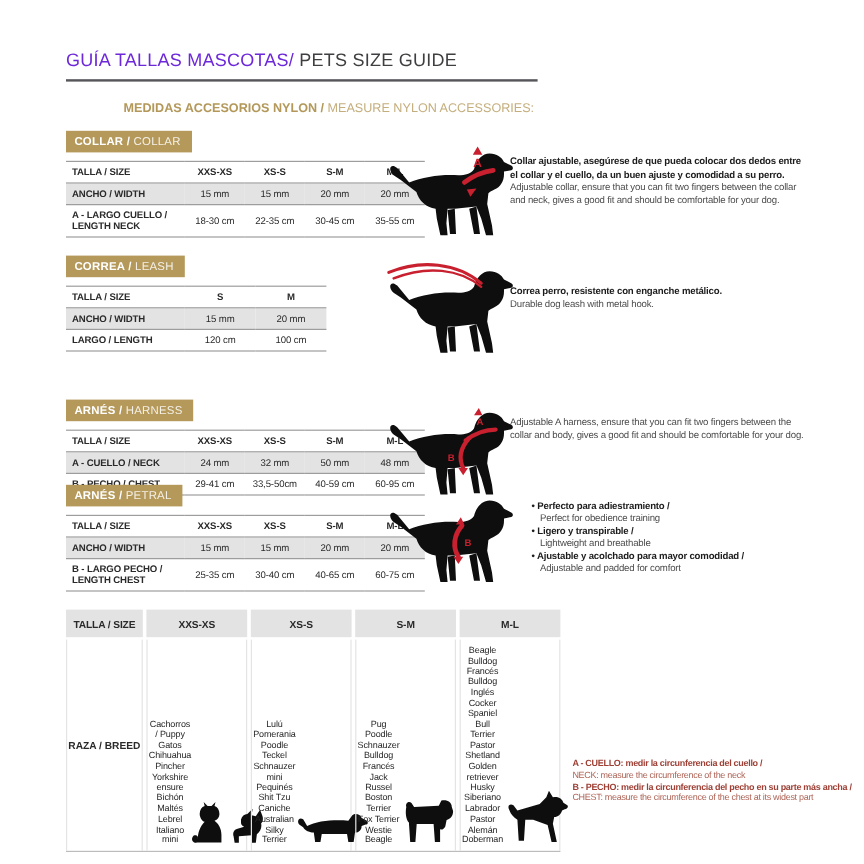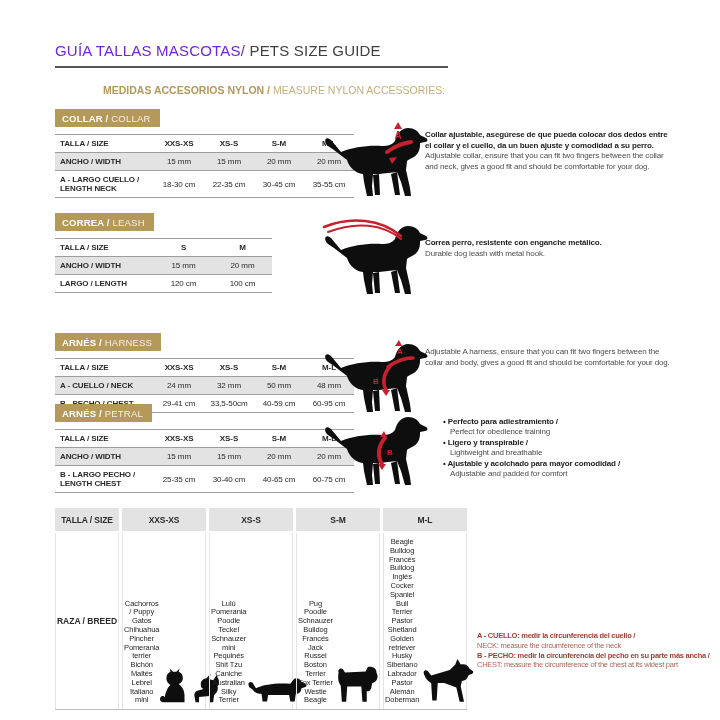--- a/index.html
+++ b/index.html
@@ -256,21 +256,21 @@
       <div class="bh-cell">M-L</div>
     </div>
     <div class="breed-body">
       <div class="bb-label">RAZA / BREED</div>
       <div class="bb-col">
         <div class="list">
             <div>Cachorros / Puppy</div>
             <div>Gatos</div>
             <div>Chihuahua</div>
             <div>Pincher</div>
-            <div>Pomerania terrier</div>
+            <div>Yorkshire ensure</div>
             <div>Bichón Maltés</div>
             <div>Lebrel Italiano mini</div>
           </div>
         <div class="sil-row">
           <svg width="28" height="37" viewBox="0 0 34 44">
             <path fill="#0e0e0e" d="M9 12 C9 8 11 5 14 4 L13 0 L17 4 L21 4 L25 0 L24 4 C27 5 29 8 29 12 C29 15 27 18 24 19 C28 22 31 27 31 33 L31 41 L7 41 L7 38 C7 32 9 25 14 20 C11 19 9 15 9 12 Z M7 41 C2 42 0 38 2 35 C3 33 6 33 7 35 Z"></path>
           </svg>
           <svg width="30" height="32" viewBox="0 0 34 36">
             <path fill="#0e0e0e" d="M28 2 L24 8 L20 7 L21 1 L16 6 C13 6 11 8 10 11 L10 14 C10 16 11 17 13 18 L6 20 C3 21 2 24 3 27 L4 33 L8 33 L8 27 L20 26 L20 33 L24 33 L25 25 C28 23 30 19 29 15 C31 13 31 9 30 7 Z"></path>
           </svg>

